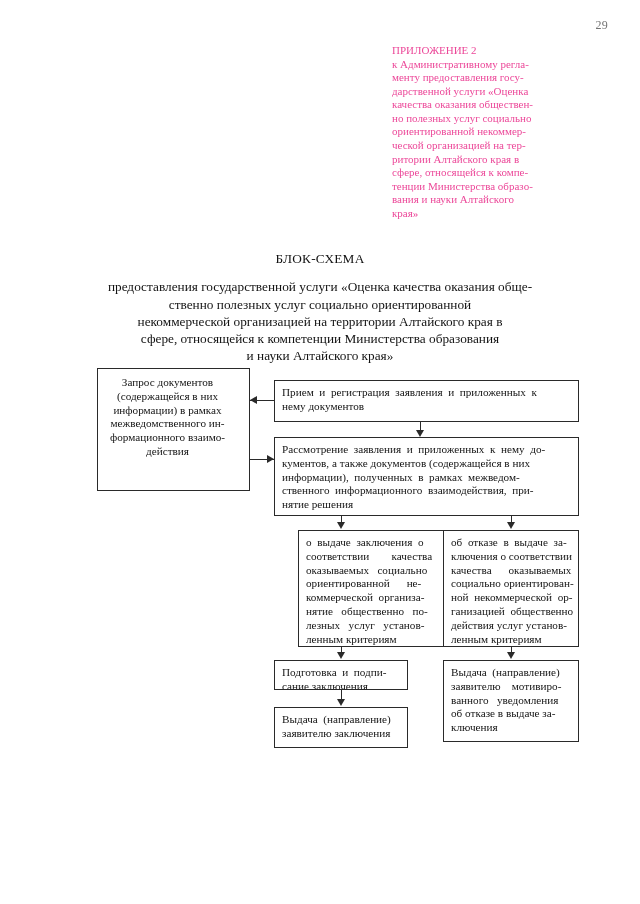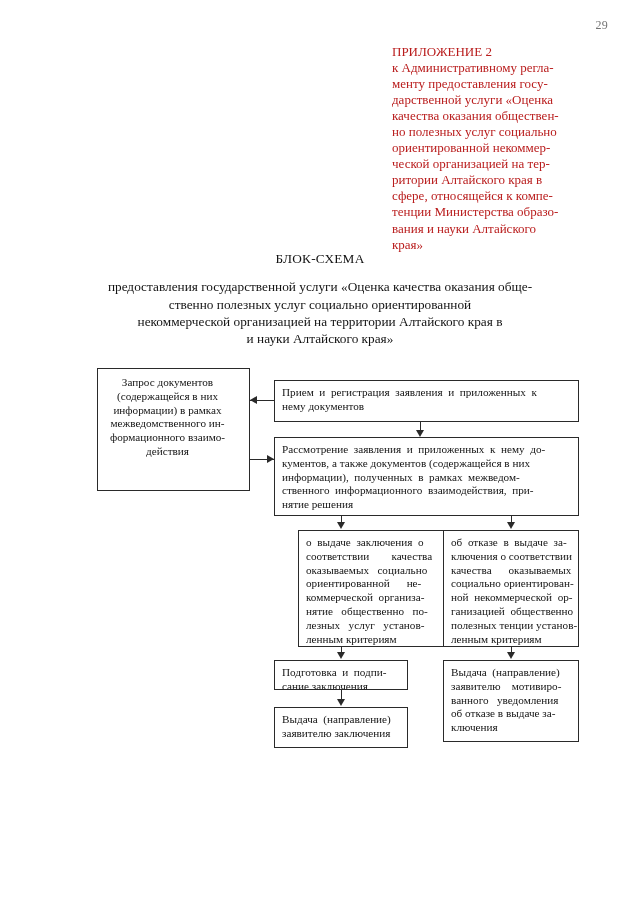--- a/index.html
+++ b/index.html
@@ -28,23 +28,23 @@
     color: #737373;
     letter-spacing: .3px;
   }
 
   
   .appendix-block {
     position: absolute;
     left: 392px;
     top: 44px;
     width: 200px;
-    font-size: 13px;
+    font-size: 11px;
     line-height: 1.235;
-    color: #b91c1c;
+    color: #ec4899;
     text-align: left;
   }
   .appendix-block .ln {
     white-space: pre;
     display: block;
   }
 
   
   .doc-title-wrap {
     position: absolute;
@@ -165,20 +165,21 @@
     <span class="ln">тенции Министерства образо-</span>
     <span class="ln">вания и науки Алтайского</span>
     <span class="ln">края»</span>
   </div>
 
   <div class="doc-title-wrap">
     <span class="t-main">БЛОК-СХЕМА</span>
     <span class="ln">предоставления государственной услуги «Оценка качества оказания обще-</span>
     <span class="ln">ственно полезных услуг социально ориентированной</span>
     <span class="ln">некоммерческой организацией на территории Алтайского края в</span>
+    <span class="ln">сфере, относящейся к компетенции Министерства образования</span>
     <span class="ln">и науки Алтайского края»</span>
   </div>
 
   <div class="chart">
 
     <div class="line hline" style="left:250px; top:400px; width:24px;"></div>
     <div class="arrow-left" style="left:250px; top:396px;"></div>
 
     <div class="line hline" style="left:250px; top:459px; width:24px;"></div>
     <div class="arrow-right" style="left:267px; top:455px;"></div>
@@ -234,21 +235,21 @@
       <span class="ln">ленным критериям</span>
     </div>
 
     <div class="node just" id="node-refuse">
       <span class="ln">об  отказе  в  выдаче  за-</span>
       <span class="ln">ключения о соответствии</span>
       <span class="ln">качества      оказываемых</span>
       <span class="ln">социально ориентирован-</span>
       <span class="ln">ной  некоммерческой  ор-</span>
       <span class="ln">ганизацией  общественно</span>
-      <span class="ln">полезных тенции установ-</span>
+      <span class="ln">действия услуг установ-</span>
       <span class="ln">ленным критериям</span>
     </div>
 
     <div class="node just" id="node-prepare">
       <span class="ln">Подготовка  и  подпи-</span>
       <span class="ln">сание заключения</span>
     </div>
 
     <div class="node just" id="node-issue">
       <span class="ln">Выдача  (направление)</span>

